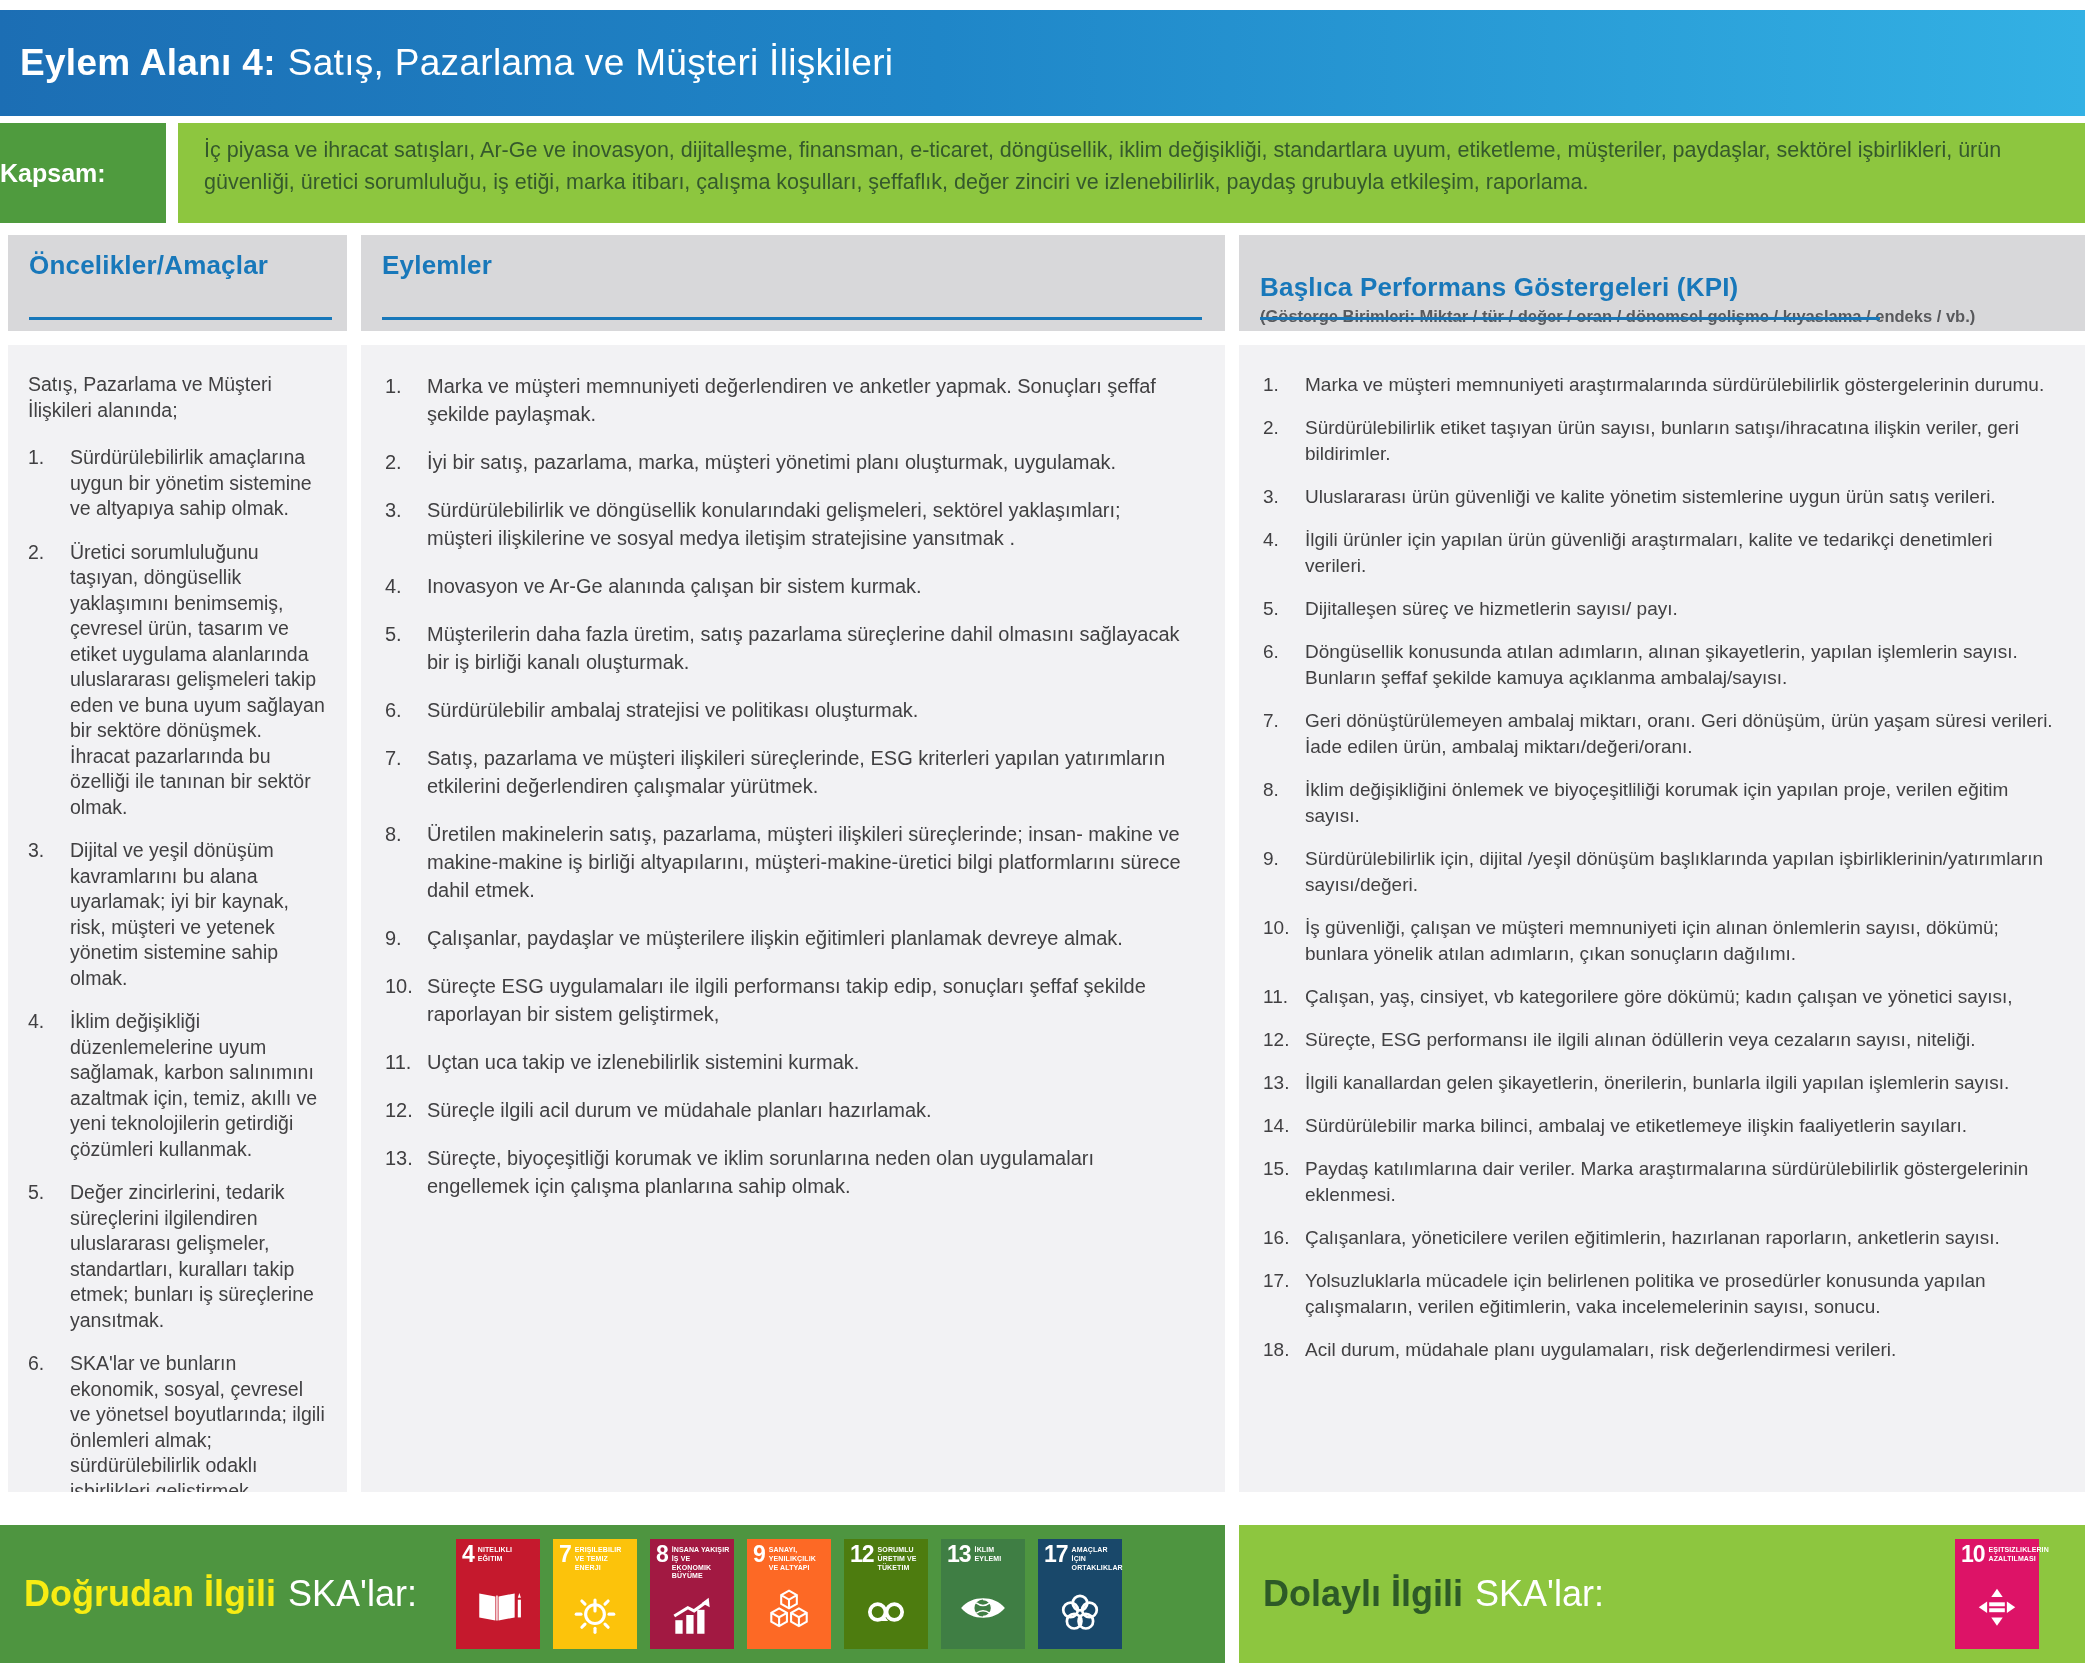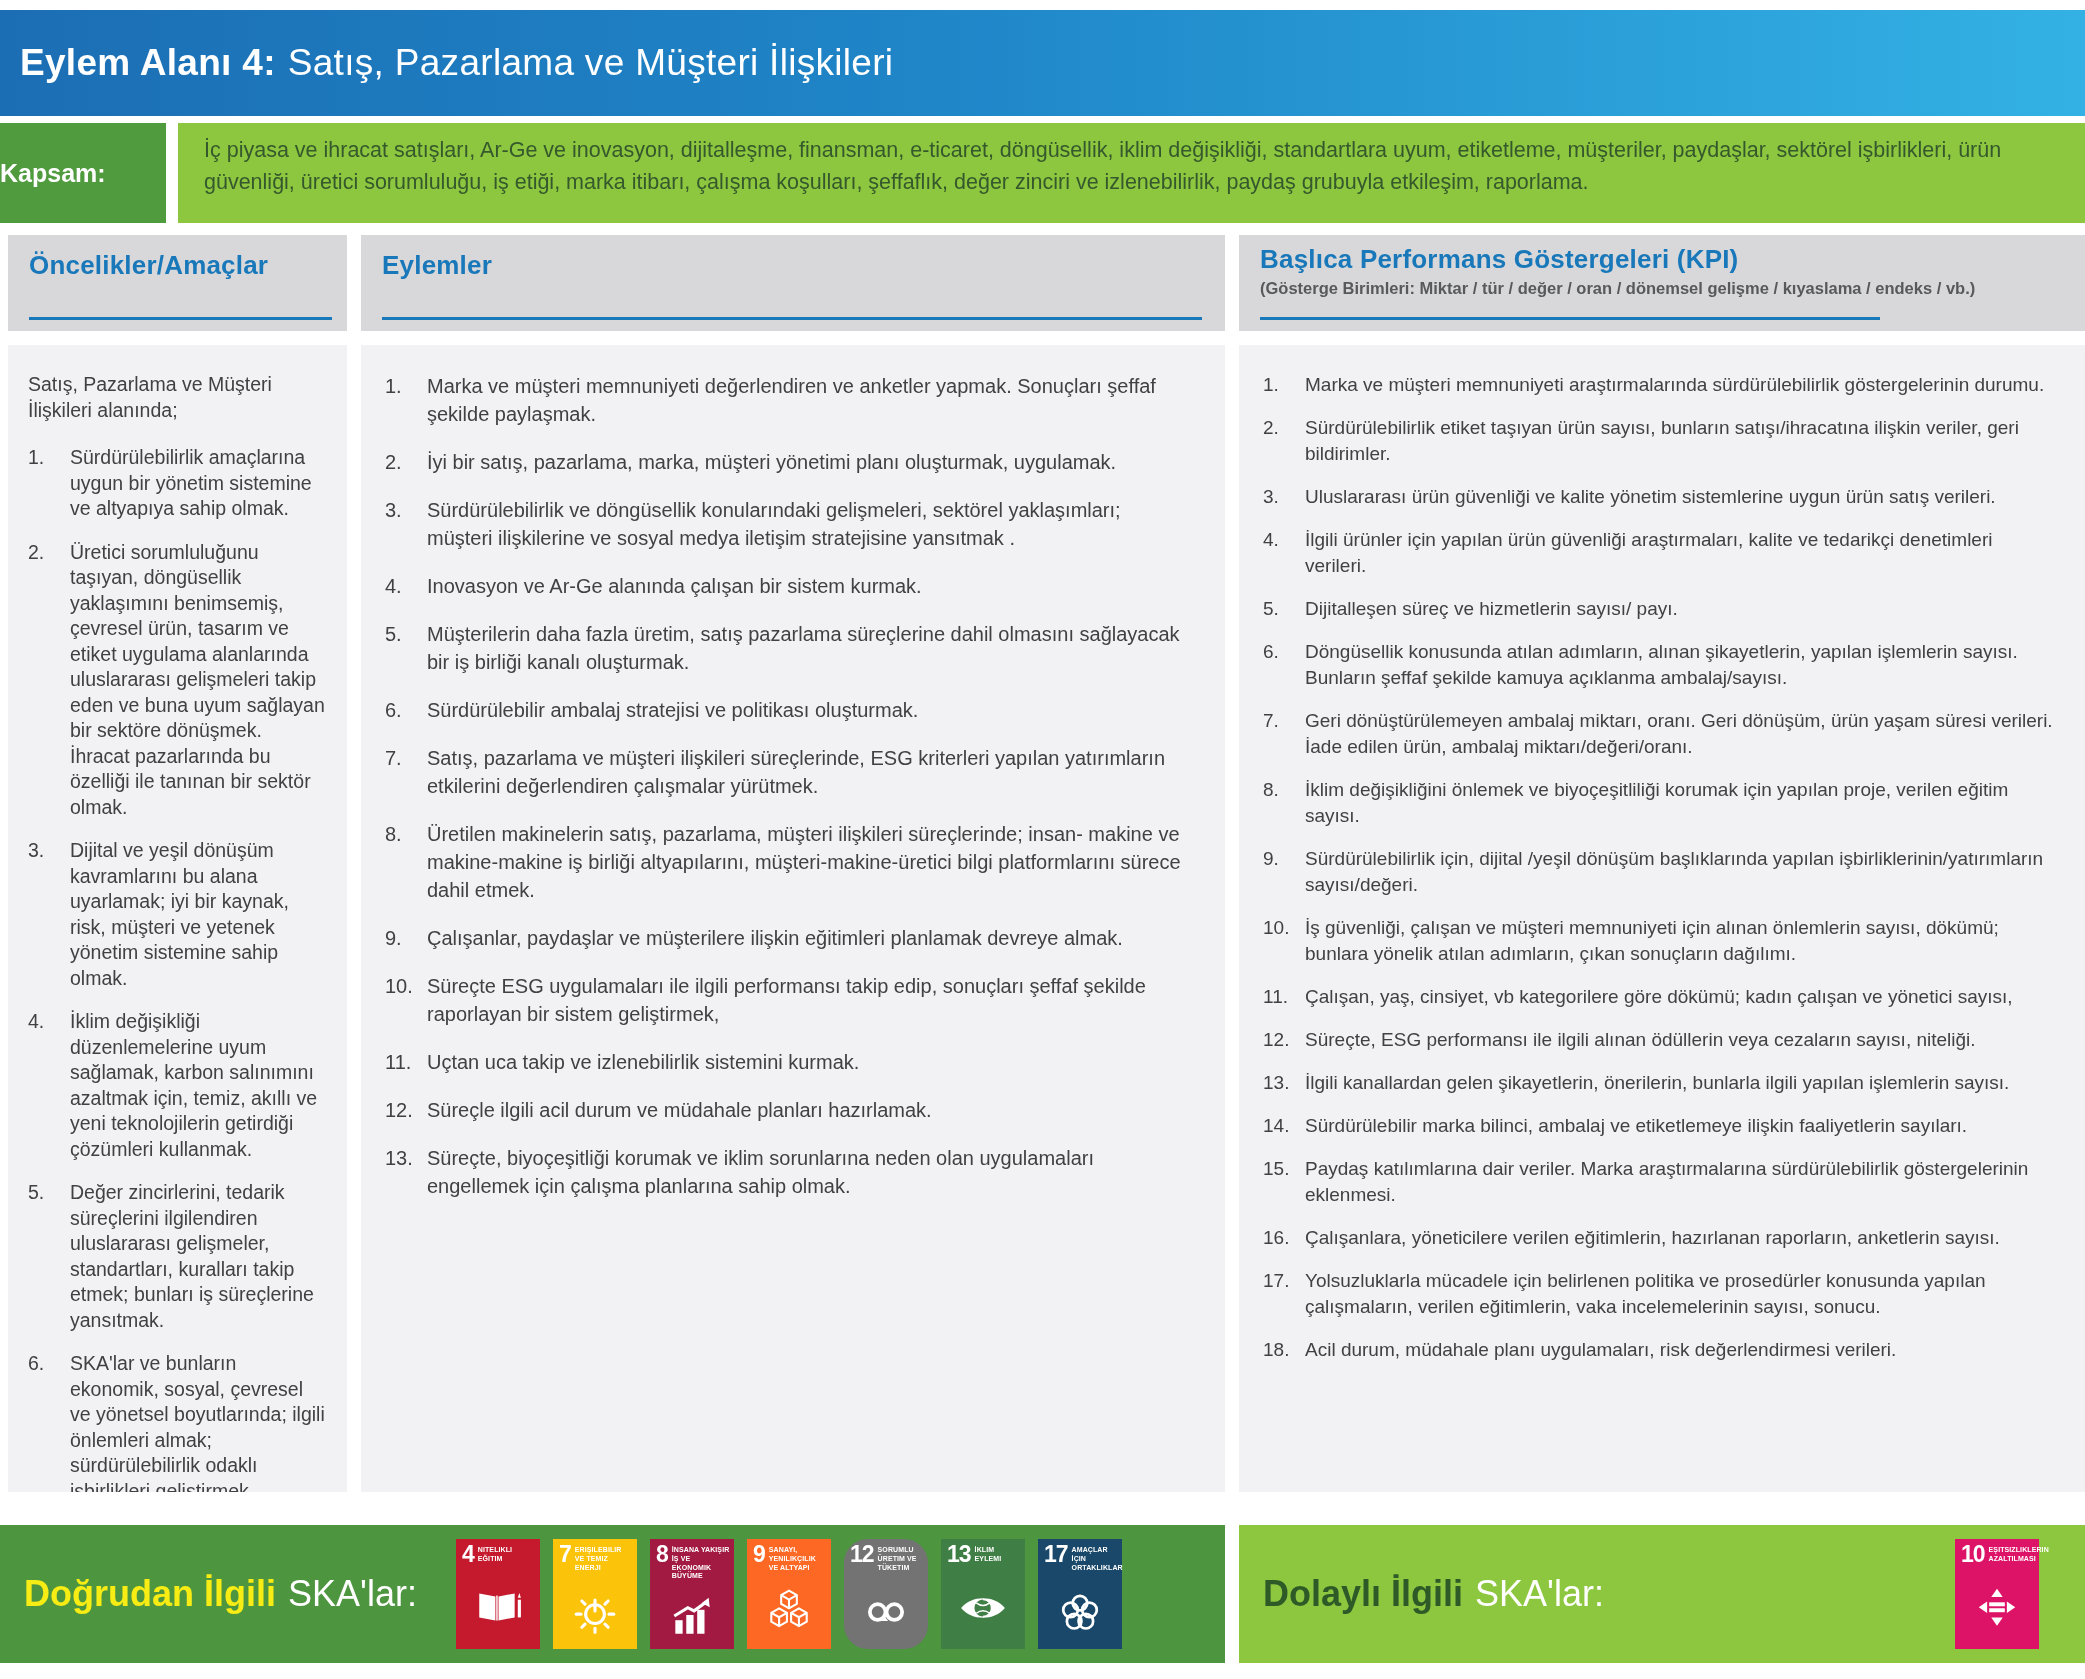--- a/index.html
+++ b/index.html
@@ -21,21 +21,21 @@
   .scope-body{position:absolute;left:178px;top:123px;width:1907px;height:100px;box-sizing:border-box;
               background:#8dc63f;color:#35592c;font-size:21.5px;line-height:1.48;
               padding:12px 26px;overflow:hidden;}
 
   
   .col-head{position:absolute;top:235px;height:96px;background:#d8d8da;box-sizing:border-box;overflow:hidden;}
   #head1{left:8px;width:339px;}
   #head2{left:361px;width:864px;}
   #head3{left:1239px;width:846px;}
   .col-title{color:#1878ba;font-weight:bold;font-size:26px;padding:15px 0 0 21px;letter-spacing:.2px;}
-  #head3 .col-title{padding-top:9px;}
+  #head3 .col-title{padding-top:9px;margin-top:28px;}
   .col-subtitle{color:#58595c;font-size:16.5px;font-weight:bold;padding:4px 0 0 21px;}
   .head-underline{position:absolute;height:3px;background:#1878ba;bottom:11px;left:21px;}
   #head1 .head-underline{width:303px;}
   #head2 .head-underline{width:820px;}
   #head3 .head-underline{width:620px;}
 
   
   .col-body{position:absolute;top:345px;height:1147px;background:#f2f2f4;box-sizing:border-box;overflow:hidden;}
   #body1{left:8px;width:339px;font-size:19.5px;line-height:25.5px;padding:27px 22px 0 20px;}
   #body2{left:361px;width:864px;font-size:20px;line-height:28px;padding:27px 34px 0 24px;}
@@ -322,21 +322,21 @@
               </g>
               <g transform="translate(14.5,30)">
                 <path d="M0 -8.5 L7.5 -4.25 L7.5 4.25 L0 8.5 L-7.5 4.25 L-7.5 -4.25 Z M-7.5 -4.25 L0 0 L7.5 -4.25 M0 0 L0 8.5"></path>
               </g>
               <g transform="translate(33.5,30)">
                 <path d="M0 -8.5 L7.5 -4.25 L7.5 4.25 L0 8.5 L-7.5 4.25 L-7.5 -4.25 Z M-7.5 -4.25 L0 0 L7.5 -4.25 M0 0 L0 8.5"></path>
               </g>
             </svg>
           </div>
         </div>
-        <div class="sdg-tile" style="background: #737373; color: rgb(191, 139, 46); border-radius: 24px;">
+        <div class="sdg-tile" style="background: #4d7c0f; color: rgb(191, 139, 46);">
           <div class="sdg-top">
             <div class="sdg-num">12</div>
             <div class="sdg-label">Sorumlu Üretim ve Tüketim</div>
           </div>
           <div class="sdg-glyph">
             <svg viewBox="0 0 48 48" fill="none">
               <circle cx="16" cy="25" r="7.5" stroke="#fff" stroke-width="3.6"></circle>
               <circle cx="32" cy="25" r="7.5" stroke="#fff" stroke-width="3.6"></circle>
               <polygon points="19.5,33.5 26,33.5 22.5,28.8" fill="#fff"></polygon>
             </svg>

